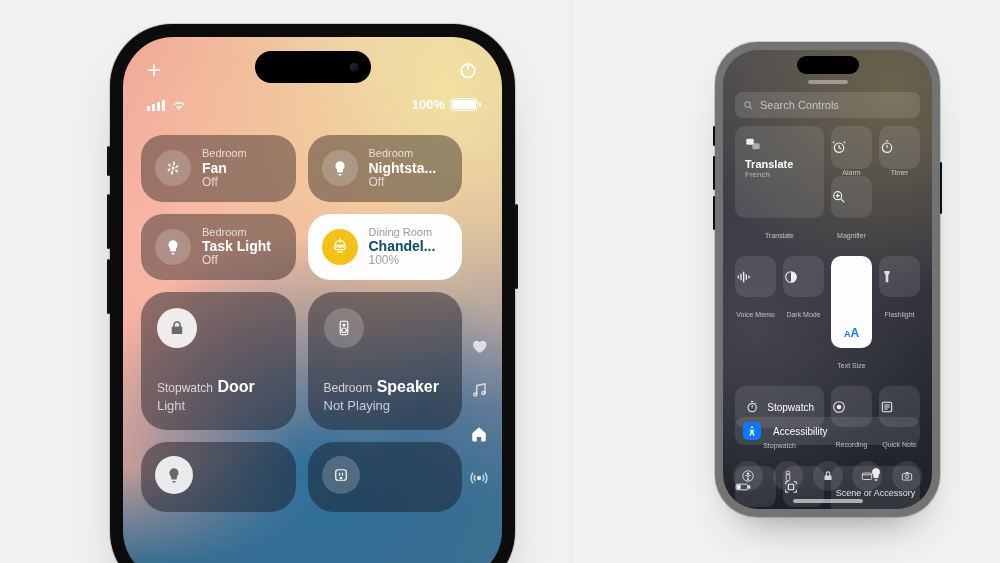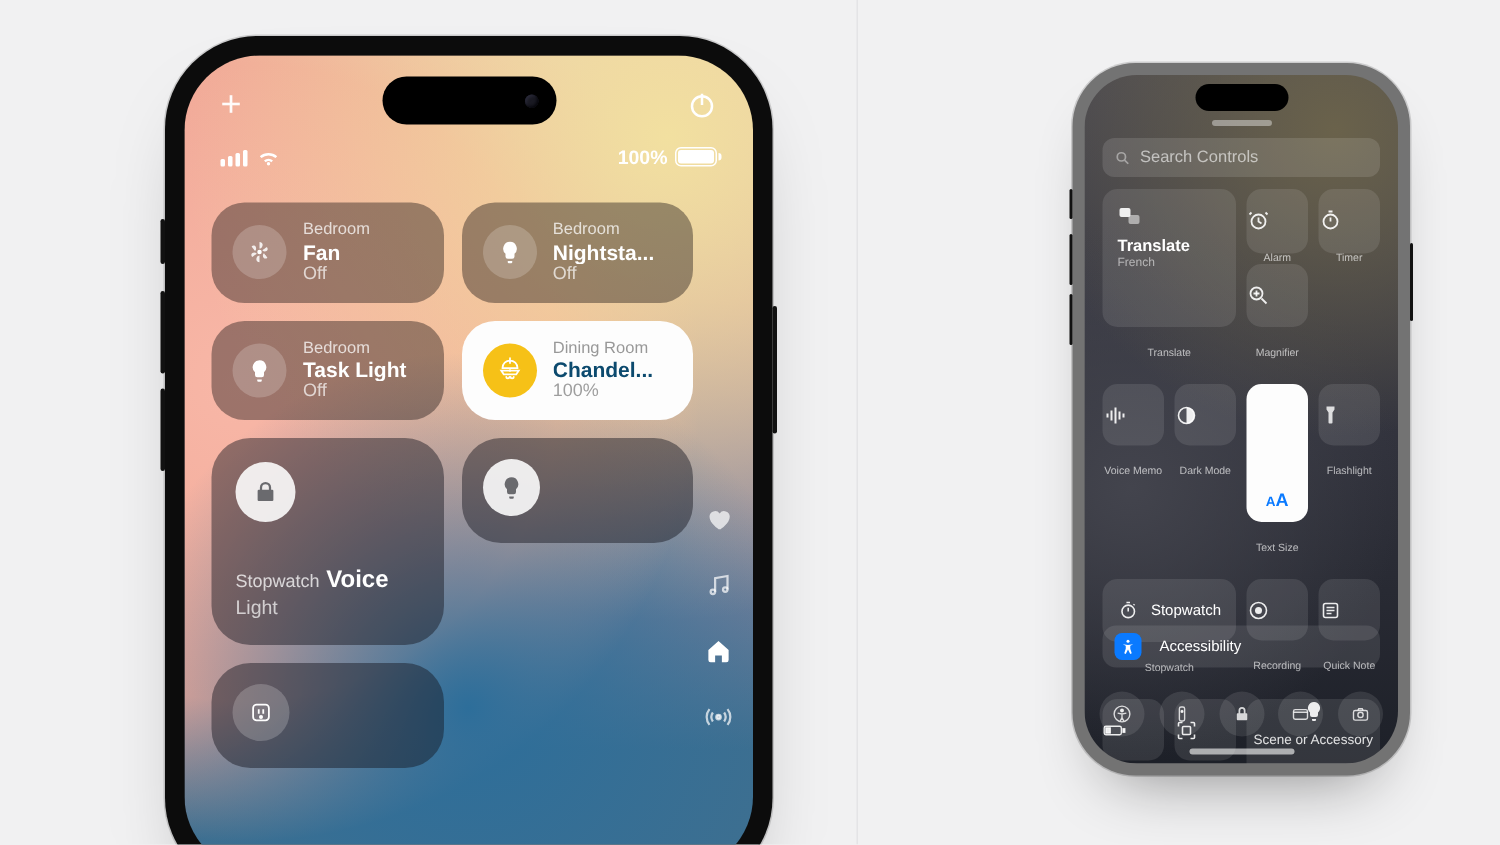--- a/index.html
+++ b/index.html
@@ -261,25 +261,39 @@
         </div>
 
         <div class="tile-lg">
           <div class="circ">
             <svg viewBox="0 0 24 24" width="18" height="18" fill="#6a6a6e">
                 <path d="M7 10V8a5 5 0 0110 0v2h1a1 1 0 011 1v8a1 1 0 01-1 1H6a1 1 0 01-1-1v-8a1 1 0 011-1zm2 0h6V8a3 3 0 00-6 0z"></path>
               </svg>
           </div>
           <div class="txt">
             <span class="room">Stopwatch</span>
-            <span class="name">Voice</span>
+            <span class="name">Door</span>
             <span class="state">Light</span>
           </div>
         </div>
 
+        <div class="tile-lg">
+          <div class="circ" style="background:rgba(255,255,255,0.2)">
+            <svg viewBox="0 0 24 24" width="18" height="18" fill="none" stroke="#fff" stroke-width="1.6">
+                <rect x="7" y="3" width="10" height="18" rx="2"></rect>
+                <circle cx="12" cy="8" r="1.3" fill="#fff"></circle>
+                <circle cx="12" cy="15" r="3"></circle>
+              </svg>
+          </div>
+          <div class="txt">
+            <span class="room">Bedroom</span>
+            <span class="name">Speaker</span>
+            <span class="state">Not Playing</span>
+          </div>
+        </div>
 
         <div class="tile-sm">
           <div class="circ">
             <svg viewBox="0 0 24 24" width="18" height="18" fill="#6a6a6e">
                 <path d="M12 3a6 6 0 00-4 10.5V16a2 2 0 002 2h4a2 2 0 002-2v-2.5A6 6 0 0012 3zm-2 17h4v1a1 1 0 01-1 1h-2a1 1 0 01-1-1z"></path>
               </svg>
           </div>
         </div>
         <div class="tile-sm">
           <div class="circ" style="background:rgba(255,255,255,0.2)">

